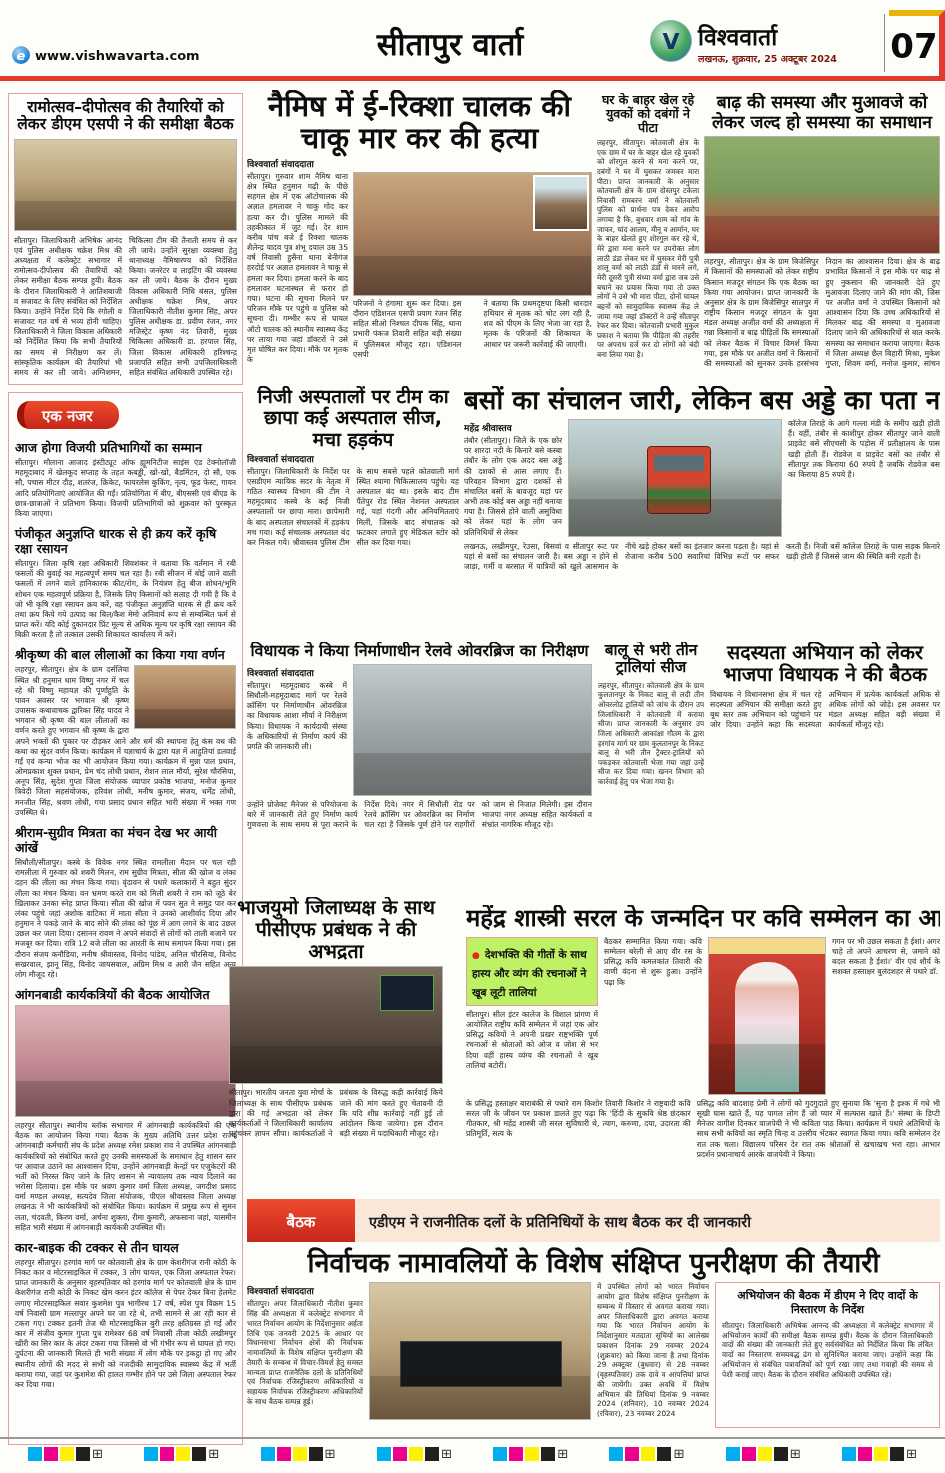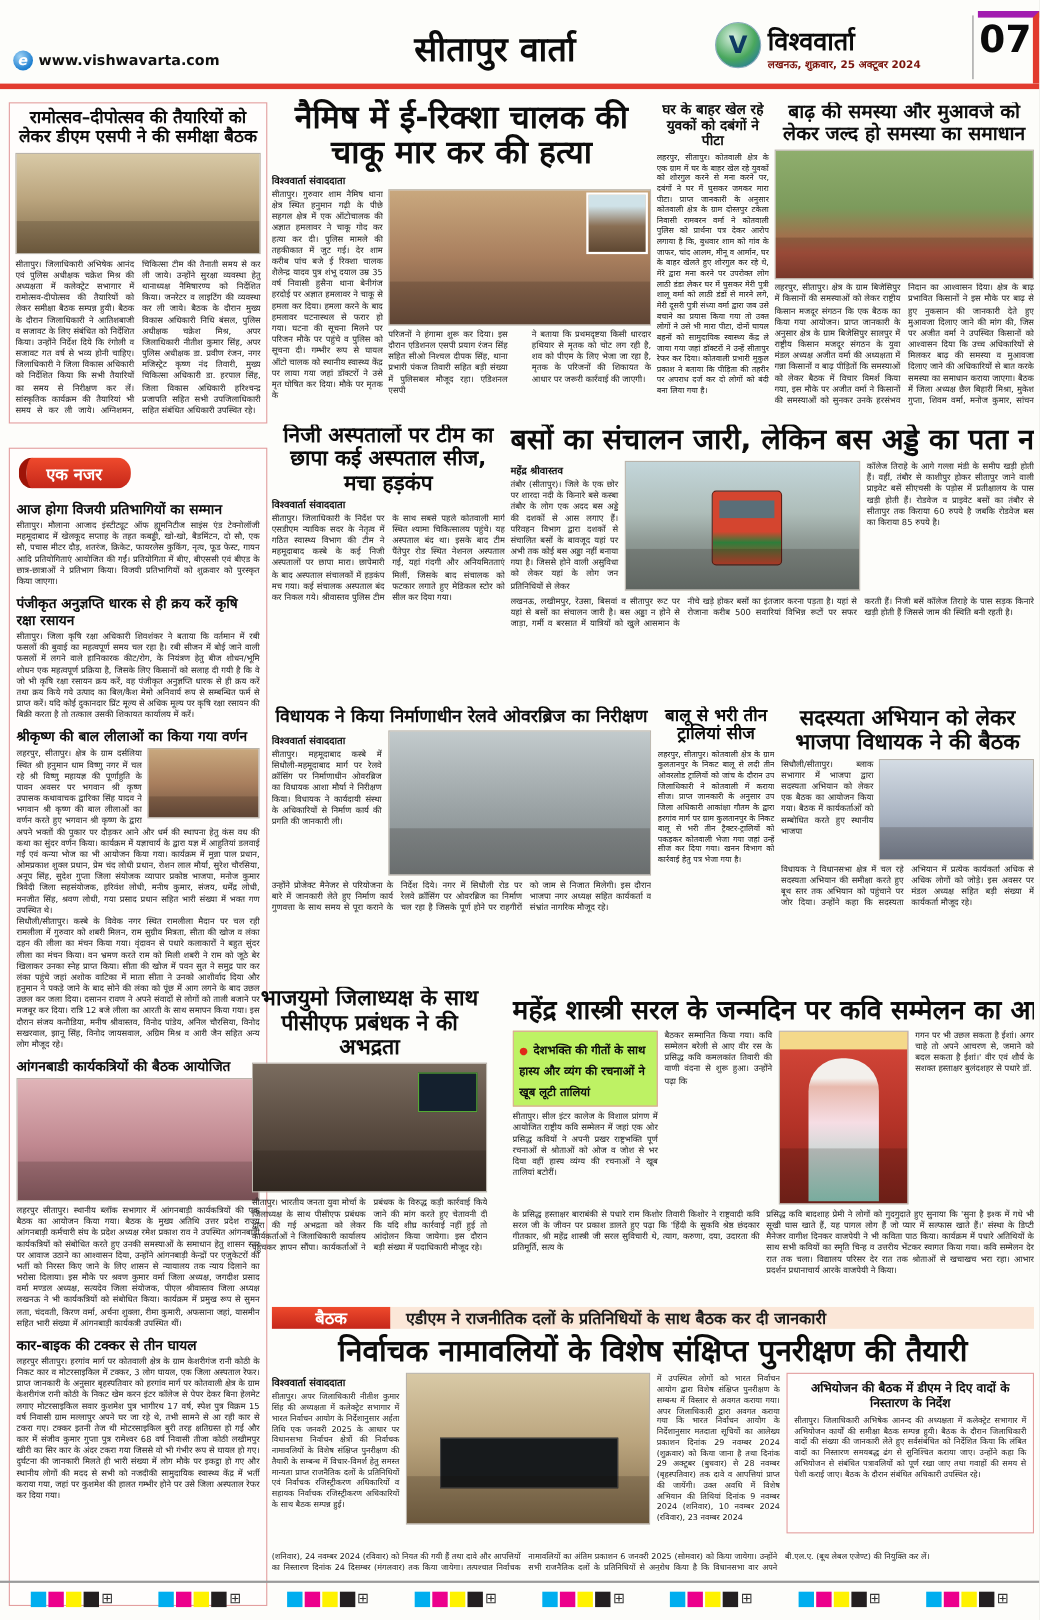--- a/index.html
+++ b/index.html
@@ -35,50 +35,51 @@
   <div class="abs" style="left:0;top:0;width:945px;height:82px;">
     <div class="abs" style="left:12px;top:46px;display:flex;align-items:center;gap:5px;">
       <span style="width:18px;height:18px;border-radius:50%;background:radial-gradient(circle at 35% 30%,#9ed2f5,#1e7fd0 70%);color:#fff;font-weight:bold;font-size:13px;font-style:italic;display:flex;align-items:center;justify-content:center;">e</span>
       <span style="font-weight:bold;font-size:13px;color:#111;">www.vishwavarta.com</span>
     </div>
     <div class="abs" style="left:290px;top:22px;width:320px;text-align:center;font-size:31px;font-weight:bold;color:#0b0b0b;">सीतापुर वार्ता</div>
     <div class="abs" style="left:650px;top:20px;width:40px;height:40px;border-radius:50%;background:radial-gradient(circle at 38% 32%,#d8efe0,#49a75d 55%,#1d6fae 95%);display:flex;align-items:center;justify-content:center;color:#0d3a62;font-weight:bold;font-size:22px;border:1px solid #8ab;">V</div>
     <div class="abs" style="left:698px;top:20px;font-size:23px;font-weight:bold;color:#0b0b0b;">विश्ववार्ता</div>
     <div class="abs" style="left:698px;top:52px;font-size:9.5px;font-weight:bold;color:#7a150d;">लखनऊ,  शुक्रवार, 25 अक्टूबर 2024</div>
     <div class="abs" style="left:884px;top:14px;width:1px;height:58px;background:#8a8a8a;"></div>
-    <div class="abs" style="left:889px;top:10px;width:50px;height:60px;border-top:6px solid #a21caf;border-right:6px solid #e23b2e;display:flex;justify-content:center;">
+    <div class="abs" style="left:889px;top:10px;width:50px;height:60px;border-top:6px solid #eab308;border-right:6px solid #e23b2e;display:flex;align-items:center;justify-content:center;">
       <span style="font-size:34px;font-weight:bold;color:#0b0b0b;">07</span>
     </div>
     <div class="abs" style="left:0;top:76px;width:945px;height:5px;background:#e23b2e;"></div>
   </div>
 
   <div class="abs pinkbox clip" style="left:8px;top:93px;width:235px;height:292px;padding:5px;">
     <div class="hl" style="font-size:15.5px;">रामोत्सव–दीपोत्सव की तैयारियों को लेकर डीएम एसपी ने की समीक्षा बैठक</div>
     <div class="ph ph-meeting" style="width:100%;height:92px;margin:5px 0;"></div>
     <div class="body cols2" style="height:150px;overflow:hidden;">सीतापुर। जिलाधिकारी अभिषेक आनंद एवं पुलिस अधीक्षक चक्रेश मिश्र की अध्यक्षता में कलेक्ट्रेट सभागार में रामोत्सव-दीपोत्सव की तैयारियों को लेकर समीक्षा बैठक सम्पन्न हुयी। बैठक के दौरान जिलाधिकारी ने आतिशबाजी व सजावट के लिए संबंधित को निर्देशित किया। उन्होंने निर्देश दिये कि रंगोली व सजावट गत वर्ष से भव्य होनी चाहिए। जिलाधिकारी ने जिला विकास अधिकारी को निर्देशित किया कि सभी तैयारियों का समय से निरीक्षण कर लें। सांस्कृतिक कार्यक्रम की तैयारियां भी समय से कर ली जाये। अग्निशमन, चिकित्सा टीम की तैनाती समय से कर ली जाये। उन्होंने सुरक्षा व्यवस्था हेतु थानाध्यक्ष नैमिषारण्य को निर्देशित किया। जनरेटर व लाइटिंग की व्यवस्था कर ली जाये। बैठक के दौरान मुख्य विकास अधिकारी निधि बंसल, पुलिस अधीक्षक चक्रेश मिश्र, अपर जिलाधिकारी नीतीश कुमार सिंह, अपर पुलिस अधीक्षक डा. प्रवीण रंजन, नगर मजिस्ट्रेट कृष्ण नंद तिवारी, मुख्य चिकित्सा अधिकारी डा. हरपाल सिंह, जिला विकास अधिकारी हरिश्चन्द्र प्रजापति सहित सभी उपजिलाधिकारी सहित संबंधित अधिकारी उपस्थित रहे।</div>
   </div>
 
-  <div class="abs pinkbox clip" style="left:8px;top:407px;width:235px;height:1053px;padding:6px;">
+  <div class="abs pinkbox clip" style="left:8px;top:392px;width:235px;height:1053px;padding:6px;">
     <div class="tagred" style="display:inline-block;border-radius:13px;padding:4px 26px 4px 18px;font-size:15px;margin:2px 0 4px 2px;border-left:7px solid #9e1408;">एक नजर</div>
 
     <div>
       <div class="itemtitle">आज होगा विजयी प्रतिभागियों का सम्मान</div>
       <div class="body">सीतापुर। मौलाना आजाद इंस्टीट्यूट ऑफ ह्यूमनिटीज साइंस एंड टेक्नोलॉजी महमूदाबाद में खेलकूद सप्ताह के तहत कबड्डी, खो-खो, बैडमिंटन, दो सौ, एक सौ, पचास मीटर दौड़, शतरंज, क्रिकेट, फायरलेस कुकिंग, नृत्य, फूड फेस्ट, गायन आदि प्रतियोगिताएं आयोजित की गईं। प्रतियोगिता में बीए, बीएससी एवं बीएड के छात्र-छात्राओं ने प्रतिभाग किया। विजयी प्रतिभागियों को शुक्रवार को पुरस्कृत किया जाएगा।</div>
     </div>
     <div>
       <div class="itemtitle">पंजीकृत अनुज्ञप्ति धारक से ही क्रय करें कृषि रक्षा रसायन</div>
       <div class="body">सीतापुर। जिला कृषि रक्षा अधिकारी शिवशंकर ने बताया कि वर्तमान में रबी फसलों की बुवाई का महत्वपूर्ण समय चल रहा है। रबी सीजन में बोई जाने वाली फसलों में लगने वाले हानिकारक कीट/रोग, के नियंत्रण हेतु बीज शोधन/भूमि शोधन एक महत्वपूर्ण प्रक्रिया है, जिसके लिए किसानों को सलाह दी गयी है कि वे जो भी कृषि रक्षा रसायन क्रय करें, वह पंजीकृत अनुज्ञप्ति धारक से ही क्रय करें तथा क्रय किये गये उत्पाद का बिल/कैश मेमो अनिवार्य रूप से सम्बन्धित फर्म से प्राप्त करें। यदि कोई दुकानदार प्रिंट मूल्य से अधिक मूल्य पर कृषि रक्षा रसायन की बिक्री करता है तो तत्काल उसकी शिकायत कार्यालय में करें।</div>
     </div>
     <div>
       <div class="itemtitle">श्रीकृष्ण की बाल लीलाओं का किया गया वर्णन</div>
       <div class="ph ph-crowd" style="float:right;width:102px;height:64px;margin:0 0 3px 5px;"></div>
       <div class="body">लहरपुर, सीतापुर। क्षेत्र के ग्राम दर्सलिया स्थित श्री हनुमान धाम विष्णु नगर में चल रहे श्री विष्णु महायज्ञ की पूर्णाहुति के पावन अवसर पर भगवान श्री कृष्ण उपासक कथावाचक द्वारिका सिंह यादव ने भगवान श्री कृष्ण की बाल लीलाओं का वर्णन करते हुए भगवान श्री कृष्ण के द्वारा अपने भक्तों की पुकार पर दौड़कर आने और धर्म की स्थापना हेतु कंस वध की कथा का सुंदर वर्णन किया। कार्यक्रम में यज्ञाचार्य के द्वारा यज्ञ में आहुतियां डलवाई गईं एवं कन्या भोज का भी आयोजन किया गया। कार्यक्रम में मुन्ना पाल प्रधान, ओमप्रकाश शुक्ल प्रधान, प्रेम चंद लोधी प्रधान, रोशन लाल मौर्या, सुरेश चौरसिया, अनूप सिंह, सुदेश गुप्ता जिला संयोजक व्यापार प्रकोष्ठ भाजपा, मनोज कुमार त्रिवेदी जिला सहसंयोजक, हरिवंश लोधी, मनीष कुमार, संजय, धर्मेंद्र लोधी, मनजीत सिंह, श्रवण लोधी, गया प्रसाद प्रधान सहित भारी संख्या में भक्त गण उपस्थित थे।</div>
     </div>
     <div style="clear:both;"></div>
     <div>
+      <div class="itemtitle">श्रीराम-सुग्रीव मित्रता का मंचन देख भर आयी आंखें</div>
       <div class="body">सिधौली/सीतापुर। कस्बे के विवेक नगर स्थित रामलीला मैदान पर चल रही रामलीला में गुरुवार को शबरी मिलन, राम सुग्रीव मित्रता, सीता की खोज व लंका दहन की लीला का मंचन किया गया। वृंदावन से पधारे कलाकारों ने बहुत सुंदर लीला का मंचन किया। वन भ्रमण करते राम को मिली शबरी ने राम को जूठे बेर खिलाकर उनका स्नेह प्राप्त किया। सीता की खोज में पवन सुत ने समुद्र पार कर लंका पहुंचे जहां अशोक वाटिका में माता सीता ने उनको आशीर्वाद दिया और हनुमान ने पकड़े जाने के बाद सोने की लंका को पूंछ में आग लगने के बाद उछल उछल कर जला दिया। दसानन रावण ने अपने संवादों से लोगों को ताली बजाने पर मजबूर कर दिया। रात्रि 12 बजे लीला का आरती के साथ समापन किया गया। इस दौरान संजय कनौडिया, मनीष श्रीवास्तव, विनोद पांडेय, अनिल चौरसिया, विनोद सखरवाल, झानू सिंह, विनोद जायसवाल, अग्रिम मिश्र व आरी जैन सहित अन्य लोग मौजूद रहे।</div>
     </div>
     <div>
       <div class="itemtitle">आंगनबाडी कार्यकत्रियों की बैठक आयोजित</div>
       <div class="ph ph-pink" style="width:100%;height:112px;margin:2px 0 4px;"></div>
       <div class="body">लहरपुर सीतापुर। स्थानीय ब्लॉक सभागार में आंगनबाड़ी कार्यकत्रियों की एक बैठक का आयोजन किया गया। बैठक के मुख्य अतिथि उत्तर प्रदेश राज्य आंगनबाड़ी कर्मचारी संघ के प्रदेश अध्यक्ष रमेश प्रकाश राव ने उपस्थित आंगनबाड़ी कार्यकत्रियों को संबोधित करते हुए उनकी समस्याओं के समाधान हेतु शासन स्तर पर आवाज उठाने का आश्वासन दिया, उन्होंने आंगनबाड़ी केन्द्रों पर एजुकेटरों की भर्ती को निरस्त किए जाने के लिए शासन से न्यायालय तक न्याय दिलाने का भरोसा दिलाया। इस मौके पर श्रवण कुमार वर्मा जिला अध्यक्ष, जगदीश प्रसाद वर्मा मण्डल अध्यक्ष, सत्यदेव जिला संयोजक, पीएल श्रीवास्तव जिला अध्यक्ष लखनऊ ने भी कार्यकत्रियों को संबोधित किया। कार्यक्रम में प्रमुख रूप से सुमन लता, चंदवती, किरण वर्मा, अर्चना शुक्ला, रीमा कुमारी, अफसाना जहां, यासमीन सहित भारी संख्या में आंगनबाड़ी कार्यकत्री उपस्थित थीं।</div>
     </div>
     <div>
       <div class="itemtitle">कार-बाइक की टक्कर से तीन घायल</div>
       <div class="body">लहरपुर सीतापुर। हरगांव मार्ग पर कोतवाली क्षेत्र के ग्राम केशरीगंज रानी कोठी के निकट कार व मोटरसाइकिल में टक्कर, 3 लोग घायल, एक जिला अस्पताल रेफर। प्राप्त जानकारी के अनुसार बृहस्पतिवार को हरगांव मार्ग पर कोतवाली क्षेत्र के ग्राम केशरीगंज रानी कोठी के निकट खेम करन इंटर कॉलेज से पेपर देकर बिना हेलमेट लगाए मोटरसाइकिल सवार कुशमेश पुत्र भागीरथ 17 वर्ष, स्पेश पुत्र विक्रम 15 वर्ष निवासी ग्राम मल्लापुर अपने घर जा रहे थे, तभी सामने से आ रही कार से टकरा गए। टक्कर इतनी तेज थी मोटरसाइकिल बुरी तरह क्षतिग्रस्त हो गई और कार में संजीव कुमार गुप्ता पुत्र रामेश्वर 68 वर्ष निवासी तीजा कोठी लखीमपुर खीरी का सिर कार के अंदर टकरा गया जिससे वो भी गंभीर रूप से घायल हो गए। दुर्घटना की जानकारी मिलते ही भारी संख्या में लोग मौके पर इकट्ठा हो गए और स्थानीय लोगों की मदद से सभी को नजदीकी सामुदायिक स्वास्थ्य केंद्र में भर्ती कराया गया, जहां पर कुशमेश की हालत गम्भीर होने पर उसे जिला अस्पताल रेफर कर दिया गया।</div>
@@ -148,24 +149,20 @@
     <div class="body cols3" style="margin-top:4px;height:48px;overflow:hidden;">उन्होंने प्रोजेक्ट मैनेजर से परियोजना के बारे में जानकारी लेते हुए निर्माण कार्य गुणवत्ता के साथ समय से पूरा कराने के निर्देश दिये। नगर में सिधौली रोड पर रेलवे क्रॉसिंग पर ओवरब्रिज का निर्माण चल रहा है जिसके पूर्ण होने पर राहगीरों को जाम से निजात मिलेगी। इस दौरान भाजपा नगर अध्यक्ष सहित कार्यकर्ता व संभ्रांत नागरिक मौजूद रहे।</div>
   </div>
 
   <div class="abs clip" style="left:598px;top:642px;width:106px;height:250px;">
     <div class="hl" style="font-size:15.5px;">बालू से भरी तीन ट्रालियां सीज</div>
     <div class="body" style="font-size:7.2px;margin-top:4px;">लहरपुर, सीतापुर। कोतवाली क्षेत्र के ग्राम कुलतानपुर के निकट बालू से लदी तीन ओवरलोड ट्रालियों को जांच के दौरान उप जिलाधिकारी ने कोतवाली में कराया सीज। प्राप्त जानकारी के अनुसार उप जिला अधिकारी आकांक्षा गौतम के द्वारा हरगांव मार्ग पर ग्राम कुलतानपुर के निकट बालू से भरी तीन ट्रैक्टर-ट्रालियों को पकड़कर कोतवाली भेजा गया जहां उन्हें सीज कर दिया गया। खनन विभाग को कार्रवाई हेतु पत्र भेजा गया है।</div>
   </div>
 
   <div class="abs clip" style="left:710px;top:642px;width:230px;height:250px;">
     <div class="hl" style="font-size:19.5px;">सदस्यता अभियान को लेकर भाजपा विधायक ने की बैठक</div>
-    <div style="display:flex;gap:5px;margin-top:4px;">
-      <div class="body" style="width:84px;flex:none;">सिधौली/सीतापुर। ब्लाक सभागार में भाजपा द्वारा सदस्यता अभियान को लेकर एक बैठक का आयोजन किया गया। बैठक में कार्यकर्ताओं को सम्बोधित करते हुए स्थानीय भाजपा</div>
-      <div class="ph ph-hall" style="flex:1;height:92px;"></div>
-    </div>
     <div class="body cols2" style="margin-top:4px;height:80px;overflow:hidden;">विधायक ने विधानसभा क्षेत्र में चल रहे सदस्यता अभियान की समीक्षा करते हुए बूथ स्तर तक अभियान को पहुंचाने पर जोर दिया। उन्होंने कहा कि सदस्यता अभियान में प्रत्येक कार्यकर्ता अधिक से अधिक लोगों को जोड़े। इस अवसर पर मंडल अध्यक्ष सहित बड़ी संख्या में कार्यकर्ता मौजूद रहे।</div>
   </div>
 
   <div class="abs clip" style="left:229px;top:897px;width:214px;height:286px;">
     <div class="hl" style="font-size:19.5px;">भाजयुमो जिलाध्यक्ष के साथ पीसीएफ प्रबंधक ने की अभद्रता</div>
     <div class="ph ph-office" style="width:100%;height:118px;margin:4px 0;">
       <div class="abs" style="right:8px;top:8px;width:52px;height:34px;background:#14202e;border:1px solid #5a3;"></div>
     </div>
     <div class="body cols2" style="height:118px;overflow:hidden;">सीतापुर। भारतीय जनता युवा मोर्चा के जिलाध्यक्ष के साथ पीसीएफ प्रबंधक द्वारा की गई अभद्रता को लेकर कार्यकर्ताओं ने जिलाधिकारी कार्यालय पहुंचकर ज्ञापन सौंपा। कार्यकर्ताओं ने प्रबंधक के विरुद्ध कड़ी कार्रवाई किये जाने की मांग करते हुए चेतावनी दी कि यदि शीघ्र कार्रवाई नहीं हुई तो आंदोलन किया जायेगा। इस दौरान बड़ी संख्या में पदाधिकारी मौजूद रहे।</div>
   </div>
@@ -187,21 +184,21 @@
       </div>
       <div class="body" style="flex:1;">गगन पर भी उछल सकता है ईशां। अगर चाहे तो अपने आचरण से, जमाने को बदल सकता है ईशां।' वीर एवं शौर्य के सशक्त हस्ताक्षर बुलंदशहर से पधारे डॉ.</div>
     </div>
     <div style="display:flex;gap:6px;margin-top:4px;">
       <div class="body" style="width:48%;">के प्रसिद्ध हस्ताक्षर बाराबंकी से पधारे राम किशोर तिवारी किशोर ने राष्ट्रवादी कवि सरल जी के जीवन पर प्रकाश डालते हुए पढ़ा कि 'हिंदी के सुकवि श्रेष्ठ छंदकार गीतकार, श्री महेंद्र शास्त्री जी सरल सुविचारी थे, त्याग, करुणा, दया, उदारता की प्रतिमूर्ति, सत्य के</div>
       <div class="body" style="width:52%;">प्रसिद्ध कवि बादशाह प्रेमी ने लोगों को गुदगुदाते हुए सुनाया कि 'सुना है इश्क में गधे भी सूखी घास खाते हैं, यह पागल लोग हैं जो प्यार में सल्फास खाते हैं।' संस्था के डिप्टी मैनेजर वागीश दिनकर वाजपेयी ने भी कविता पाठ किया। कार्यक्रम में पधारे अतिथियों के साथ सभी कवियों का स्मृति चिन्ह व उत्तरीय भेंटकर स्वागत किया गया। कवि सम्मेलन देर रात तक चला। विद्यालय परिसर देर रात तक श्रोताओं से खचाखच भरा रहा। आभार प्रदर्शन प्रधानाचार्य आरके वाजपेयी ने किया।</div>
     </div>
   </div>
 
   <div class="abs clip" style="left:247px;top:1188px;width:693px;height:240px;">
-    <div style="display:flex;height:20px;">
+    <div style="display:flex;height:43px;margin-top:11px;">
       <div class="tagred" style="width:108px;display:flex;align-items:center;justify-content:center;font-size:15px;flex:none;">बैठक</div>
       <div style="flex:1;background:#fbe7d8;display:flex;align-items:center;padding-left:14px;font-weight:bold;font-size:14.5px;color:#1c1c1c;">एडीएम ने राजनीतिक दलों के प्रतिनिधियों के साथ बैठक कर दी जानकारी</div>
     </div>
     <div class="hl" style="font-size:27px;margin:6px 0 4px;white-space:nowrap;">निर्वाचक नामावलियों के विशेष संक्षिप्त पुनरीक्षण की तैयारी</div>
     <div style="display:flex;gap:6px;">
       <div style="width:116px;flex:none;">
         <div class="byline">विश्ववार्ता संवाददाता</div>
         <div class="body" style="font-size:7.3px;">सीतापुर। अपर जिलाधिकारी नीतीश कुमार सिंह की अध्यक्षता में कलेक्ट्रेट सभागार में भारत निर्वाचन आयोग के निर्देशानुसार अर्हता तिथि एक जनवरी 2025 के आधार पर विधानसभा निर्वाचन क्षेत्रों की निर्वाचक नामावलियों के विशेष संक्षिप्त पुनरीक्षण की तैयारी के सम्बन्ध में विचार-विमर्श हेतु समस्त मान्यता प्राप्त राजनैतिक दलों के प्रतिनिधियों एवं निर्वाचक रजिस्ट्रीकरण अधिकारियों व सहायक निर्वाचक रजिस्ट्रीकरण अधिकारियों के साथ बैठक सम्पन्न हुई।</div>
       </div>
       <div class="ph ph-meeting" style="width:222px;height:138px;flex:none;">

